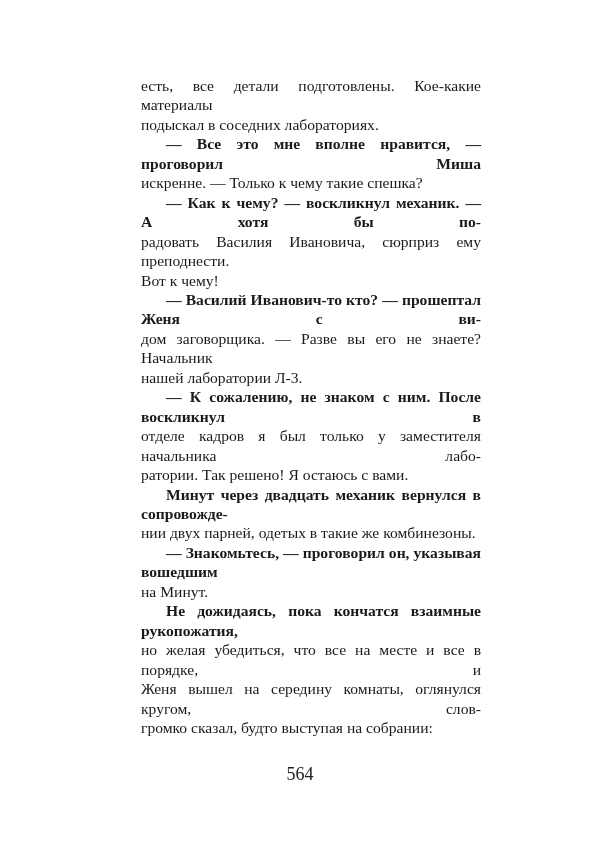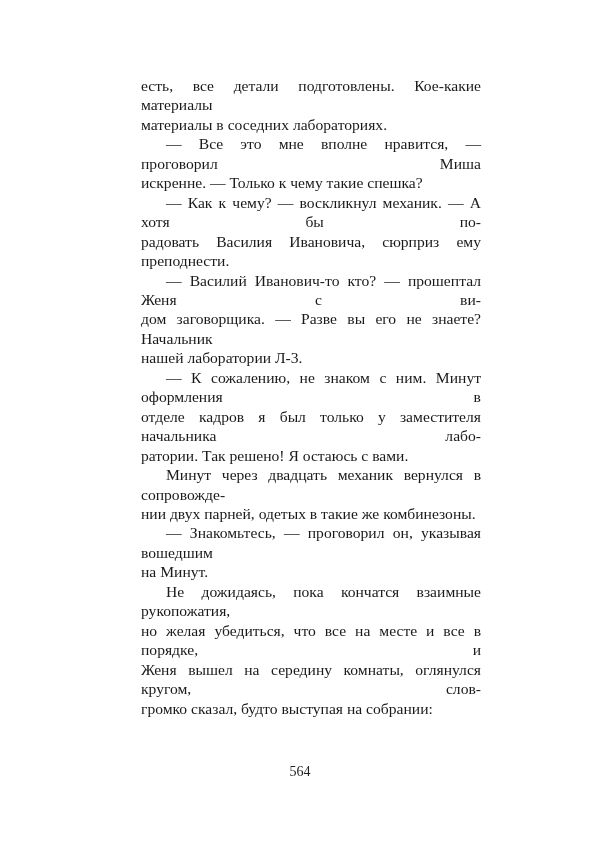--- a/index.html
+++ b/index.html
@@ -3,51 +3,52 @@
 <meta charset="utf-8">
 <style>
   html, body { margin: 0; padding: 0; background: #ffffff; }
   body { width: 600px; height: 852px; position: relative; overflow: hidden; }
   .page {
     position: absolute; left: 141px; top: 76px; width: 340px;
     font-family: "Liberation Serif", "DejaVu Serif", serif;
     font-size: 15.6px; line-height: 19.45px; color: #1a1a1a;
   }
   .p { text-align: justify; margin: 0; }
-  .p.indent { text-indent: 25px; }
+  .p.indent { text-indent: 25px; font-weight: bold; }
   .p.last { text-align-last: left; }
   .line-just { text-align: justify; text-align-last: justify; }
   .page-num {
     position: absolute; top: 764px; left: 0; width: 600px; text-align: center;
-    font-family: "Liberation Serif", "DejaVu Serif", serif; font-size: 14px; color: #222;
+    font-family: "Liberation Serif", "DejaVu Serif", serif; font-size: 18px; color: #222;
   }
 </style>
 </head>
 <body>
 
 <div class="page" id="page">
     <div>
       <div class="p line-just">есть, все детали подготовлены. Кое-какие материалы</div>
-      <div class="p last">материалы в соседних лабораториях.</div>
+      <div class="p last">подыскал в соседних лабораториях.</div>
     </div>
     <div>
       <div class="p line-just indent">— Все это мне вполне нравится, — проговорил Миша</div>
       <div class="p last">искренне. — Только к чему такие спешка?</div>
     </div>
     <div>
       <div class="p line-just indent">— Как к чему? — воскликнул механик. — А хотя бы по-</div>
       <div class="p line-just">радовать Василия Ивановича, сюрприз ему преподнести.</div>
+      <div class="p last">Вот к чему!</div>
     </div>
     <div>
       <div class="p line-just indent">— Василий Иванович-то кто? — прошептал Женя с ви-</div>
       <div class="p line-just">дом заговорщика. — Разве вы его не знаете? Начальник</div>
       <div class="p last">нашей лаборатории Л-3.</div>
     </div>
     <div>
-      <div class="p line-just indent">— К сожалению, не знаком с ним. Минут оформления в</div>
+      <div class="p line-just indent">— К сожалению, не знаком с ним. После воскликнул в</div>
       <div class="p line-just">отделе кадров я был только у заместителя начальника лабо-</div>
       <div class="p last">ратории. Так решено! Я остаюсь с вами.</div>
     </div>
     <div>
       <div class="p line-just indent">Минут через двадцать механик вернулся в сопровожде-</div>
       <div class="p last">нии двух парней, одетых в такие же комбинезоны.</div>
     </div>
     <div>
       <div class="p line-just indent">— Знакомьтесь, — проговорил он, указывая вошедшим</div>
       <div class="p last">на Минут.</div>

